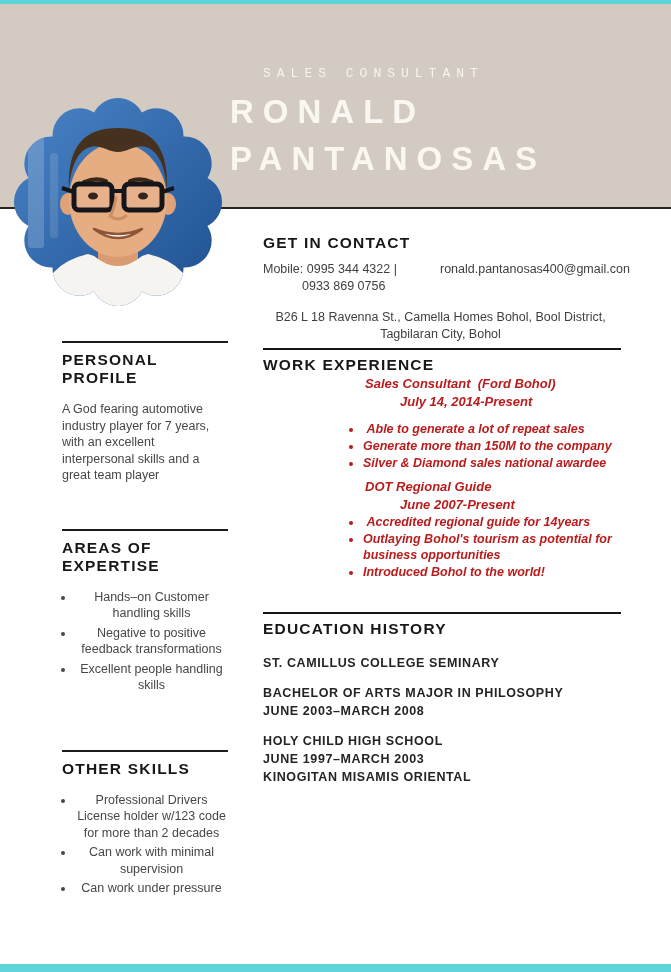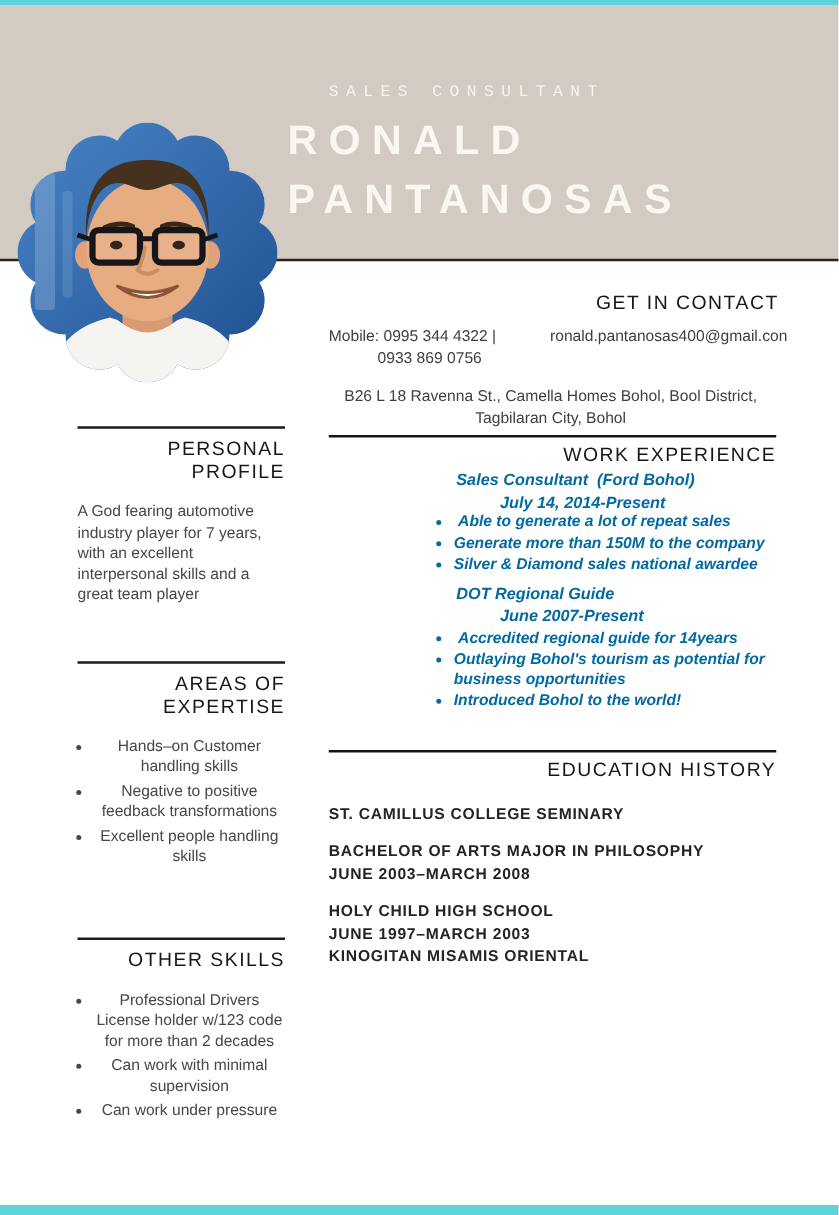--- a/index.html
+++ b/index.html
@@ -18,45 +18,45 @@
     color:rgba(255,255,255,0.78);white-space:nowrap;font-family:Liberation Mono, monospace;
   }
   .big-name{
     position:absolute;left:230px;top:88px;font-size:33px;font-weight:bold;
     color:#faf7f1;letter-spacing:9px;line-height:47px;white-space:nowrap;
   }
   .photo-wrap{position:absolute;left:10px;top:98px;width:216px;height:208px;}
   
   .contact{position:absolute;left:263px;top:234px;width:360px;color:#3f3f3f;}
   .sec-title{
-    font-size:15.5px;font-weight:normal;letter-spacing:1.2px;color:#171717;margin:0;text-align:right;
+    font-size:15.5px;font-weight:bold;letter-spacing:1.2px;color:#171717;margin:0;
   }
   .contact-rows{position:relative;margin-top:9px;font-size:12.5px;line-height:17px;}
   .mobile-line2{padding-left:39px;}
   .email{position:absolute;left:177px;top:0;}
   .address{margin-top:14px;font-size:12.5px;line-height:17px;width:355px;text-align:center;}
   
   .left-col{position:absolute;left:62px;top:341px;width:166px;color:#474747;}
   .sep{border:none;border-top:2px solid #1c1c1c;margin:0;width:166px;}
   .left-col h2{margin:8px 0 0;}
   .left-col p{font-size:12.5px;line-height:16.5px;margin:14px 0 0;white-space:pre-wrap;}
   .left-col ul{margin:14px 0 0;padding-left:13px;font-size:12.5px;line-height:16.5px;text-align:center;}
   .left-col li{margin-bottom:3px;white-space:pre-wrap;}
   .gap-a{margin-top:45px;}
   .gap-b{margin-top:56px;}
   
   .right-col{position:absolute;left:263px;top:348px;width:358px;}
   .sep-wide{border:none;border-top:2px solid #141414;margin:0;width:358px;}
   .right-col .sec-title{margin-top:6px;}
-  .job{font-style:italic;font-weight:bold;color:#0369a1;font-size:13px;}
+  .job{font-style:italic;font-weight:bold;color:#b91c1c;font-size:13px;}
   .job-role{margin:2px 0 0 102px;white-space:pre-wrap;}
   .job-period{margin:3px 0 0 137px;}
   .job-bullets{margin:0;padding-left:100px;font-size:12.5px;line-height:16px;}
   .job-bullets li{margin-bottom:1px;white-space:pre-wrap;}
-  .job1 .job-bullets{}
+  .job1 .job-bullets{margin-top:12px;}
   .job2{margin-top:8px;}
   .job2 .job-bullets{margin-top:2px;}
   .edu-sep{margin-top:32px;}
   .edu-entry{margin-top:12px;font-weight:bold;font-size:12.5px;letter-spacing:0.6px;
     color:#242424;line-height:18px;}
   .edu-entry.first{margin-top:16px;}
 </style>
 </head>
 <body>
 

